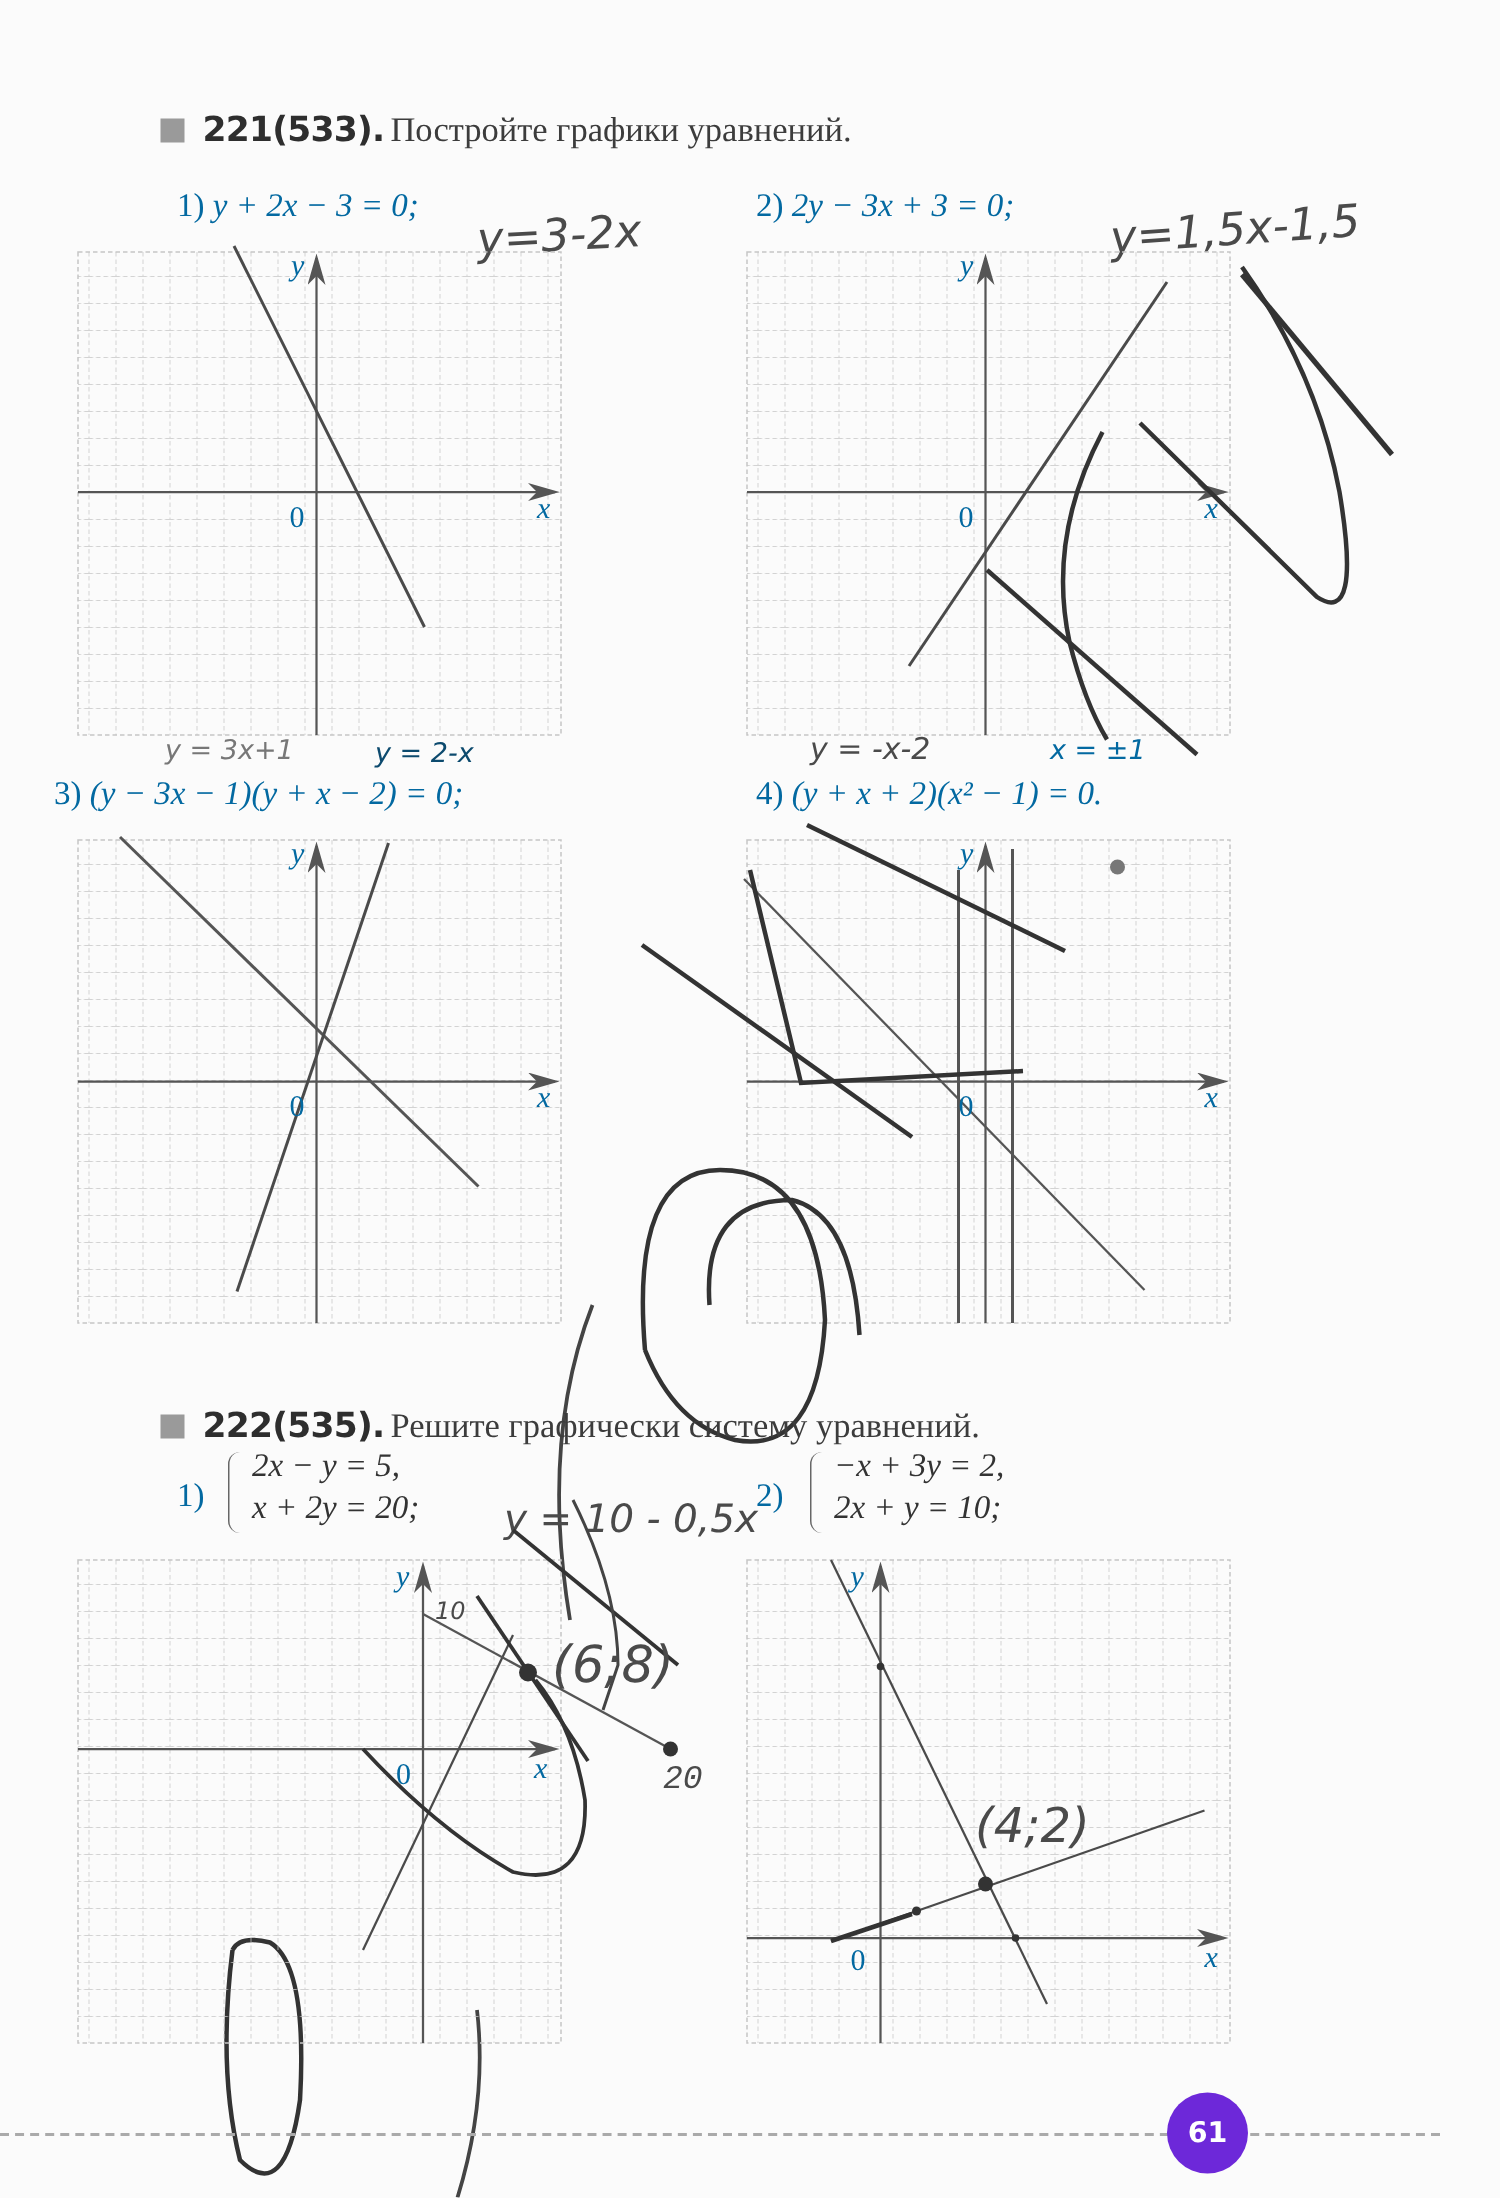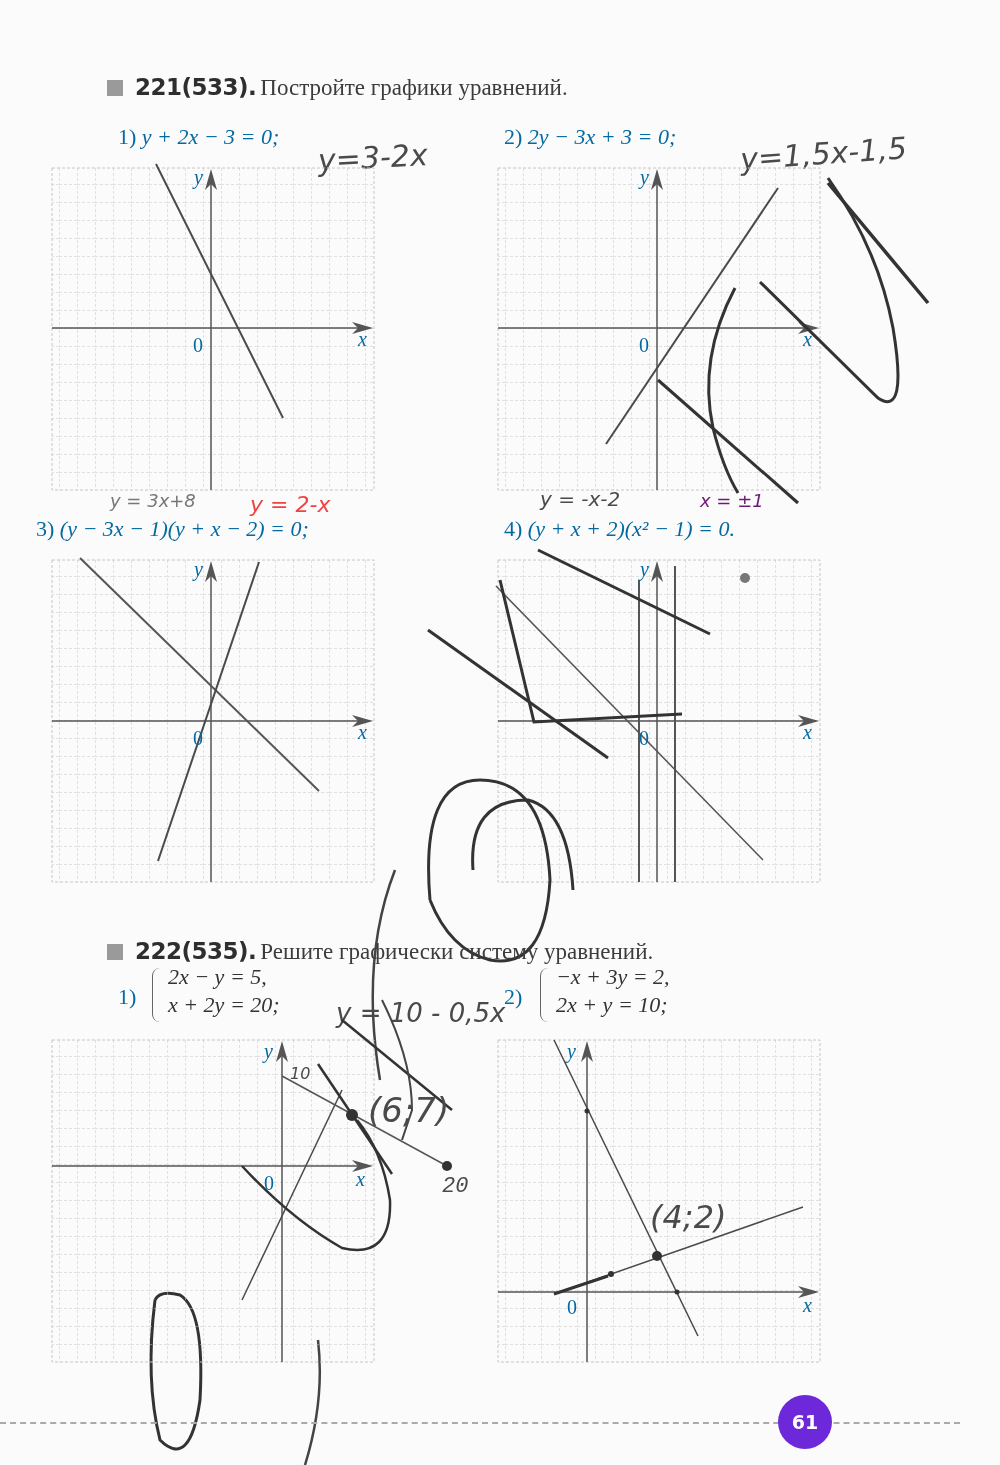--- a/index.html
+++ b/index.html
@@ -58,24 +58,24 @@
   <line x1="108" y1="276" x2="280" y2="20" stroke="#4a4a4a" stroke-width="2"></line>
   <path d="M 160 212 L 300 335" stroke="#333" stroke-width="3" fill="none"></path>
   <path d="M 237 120 Q 200 190 215 260 Q 225 300 240 325" stroke="#333" stroke-width="3" fill="none"></path>
   <path d="M 262 114 L 380 230 Q 410 250 395 160 Q 380 80 330 10" stroke="#333" stroke-width="3" fill="none"></path>
   <path d="M 330 15 L 430 135" stroke="#333" stroke-width="3.5" fill="none"></path>
 </svg>
 <div class="eq" style="left:803px; top:328px; font-size:20px;"><i>x</i></div>
 <div class="eq" style="left:640px; top:166px; font-size:20px;"><i>y</i></div>
 <div class="eq" style="left:639px; top:334px; font-size:20px;">0</div>
 
-<div class="hand" style="left:110px; top:490px; font-size:18px; color:#777;">y = 3x+8</div>
-<div class="hand" style="left:250px; top:492px; font-size:22px; color:#ef4444;">y = 2-x</div>
+<div class="hand" style="left:110px; top:490px; font-size:18px; color:#777;">y = 3x+1</div>
+<div class="hand" style="left:250px; top:492px; font-size:18px; color:#0c4a6e;">y = 2-x</div>
 <div class="hand" style="left:540px; top:487px; font-size:20px;text-align:right;">y = -x-2</div>
-<div class="hand" style="left:700px; top:490px; font-size:18px; color:#701a75;">x = ±1</div>
+<div class="hand" style="left:700px; top:490px; font-size:18px; color:#0369a1;">x = ±1</div>
 
 <div class="eq" style="left:36px; top:516px;"><span>3)</span> <i>(y − 3x − 1)(y + x − 2) = 0;</i></div>
 <div class="eq" style="left:504px; top:516px;"><span>4)</span> <i>(y + x + 2)(x² − 1) = 0.</i></div>
 
 <svg class="graph" style="left:52px; top:560px;" width="322" height="322">
   <rect width="322" height="322" fill="url(#grid)" stroke="#c6c6c6" stroke-dasharray="3,2"></rect>
   <line x1="0" y1="161" x2="318" y2="161" stroke="#555" stroke-width="1.5" marker-end="url(#arr)"></line>
   <line x1="159" y1="322" x2="159" y2="4" stroke="#555" stroke-width="1.5" marker-end="url(#arr)"></line>
   <line x1="28" y1="-2" x2="267" y2="231" stroke="#555" stroke-width="2"></line>
   <line x1="106" y1="301" x2="207" y2="2" stroke="#4a4a4a" stroke-width="2"></line>
@@ -138,21 +138,21 @@
   <circle cx="395" cy="126" r="5" fill="#333"></circle>
   <path d="M 190 126 Q 240 180 290 208 Q 340 220 338 160 Q 330 110 305 80" stroke="#333" stroke-width="2.5" fill="none"></path>
   <path d="M 290 -20 L 400 70" stroke="#333" stroke-width="2.5" fill="none"></path>
   <path d="M 330 -40 Q 360 20 360 70 L 350 100" stroke="#444" stroke-width="2" fill="none"></path>
 </svg>
 <div class="eq" style="left:356px; top:1168px; font-size:20px;"><i>x</i></div>
 <div class="eq" style="left:264px; top:1040px; font-size:20px;"><i>y</i></div>
 <div class="eq" style="left:264px; top:1172px; font-size:20px;">0</div>
 <div class="hand" style="left:290px; top:1064px; font-size:16px;">10</div>
 <div class="hand" style="left:442px; top:1174px; font-size:22px;font-family:Liberation Mono, monospace;">20</div>
-<div class="hand" style="left:368px; top:1090px; font-size:34px;">(6;7)</div>
+<div class="hand" style="left:368px; top:1090px; font-size:34px;">(6;8)</div>
 
 <svg class="graph" style="left:498px; top:1040px;" width="322" height="322">
   <rect width="322" height="322" fill="url(#grid)" stroke="#c6c6c6" stroke-dasharray="3,2"></rect>
   <line x1="0" y1="252" x2="318" y2="252" stroke="#555" stroke-width="1.5" marker-end="url(#arr)"></line>
   <line x1="89" y1="322" x2="89" y2="4" stroke="#555" stroke-width="1.5" marker-end="url(#arr)"></line>
   <line x1="56" y1="0" x2="200" y2="296" stroke="#4a4a4a" stroke-width="1.5"></line>
   <line x1="56" y1="254" x2="305" y2="167" stroke="#4a4a4a" stroke-width="1.5"></line>
   <line x1="56" y1="254" x2="110" y2="236" stroke="#333" stroke-width="3"></line>
   <circle cx="159" cy="216" r="5" fill="#333"></circle>
   <circle cx="89" cy="71" r="2.5" fill="#333"></circle>

